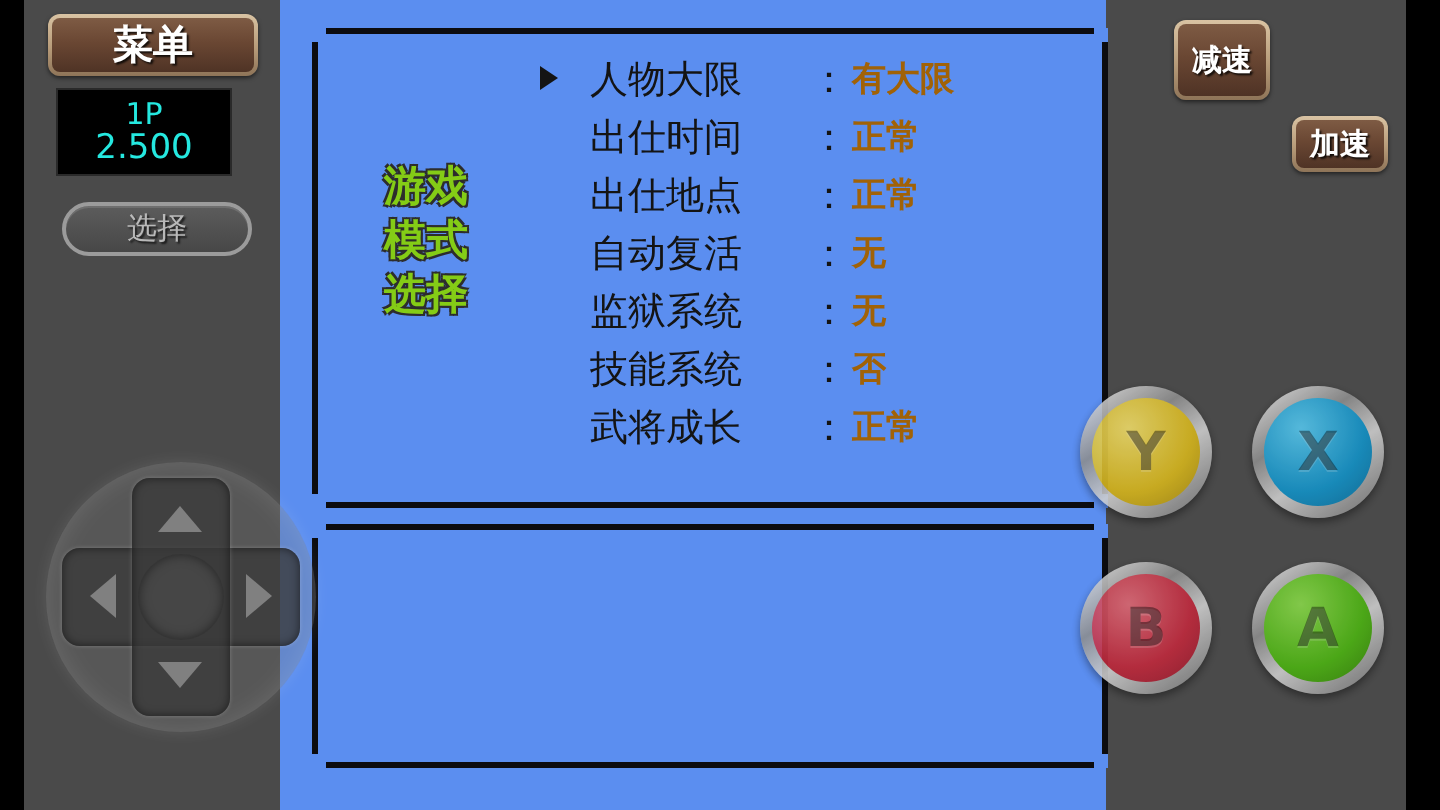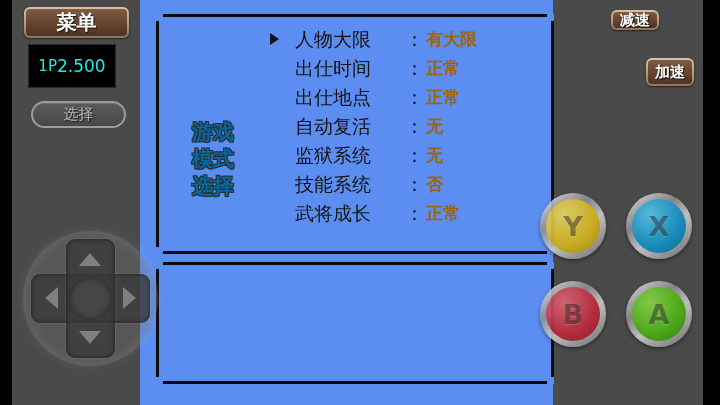--- a/index.html
+++ b/index.html
@@ -25,22 +25,22 @@
   .panel::before { left:-3px; top:-3px; }
   .panel::after  { right:-3px; top:-3px; }
   .panel > .nb   { left:-3px; bottom:-3px; }
   .panel > .nb2  { right:-3px; bottom:-3px; }
 
   #panel-options { left:156px; top:14px;  width:398px; height:240px; }
   #panel-desc    { left:156px; top:262px; width:398px; height:122px; }
 
   
   #mode-title { position:absolute; left:178px; top:80px; width:70px; text-align:center;
-                color:#0369a1; font-size:21px; line-height:27px; font-weight:bold;
-                text-shadow:1px 1px 0 #2d2d2d, -1px 1px 0 #2d2d2d, 1px -1px 0 #2d2d2d, -1px -1px 0 #2d2d2d;margin-top:39px; }
+                color:#84cc16; font-size:21px; line-height:27px; font-weight:bold;
+                text-shadow:1px 1px 0 #2d2d2d, -1px 1px 0 #2d2d2d, 1px -1px 0 #2d2d2d, -1px -1px 0 #2d2d2d; }
   #mode-title div { white-space:nowrap; }
 
   
   #options { position:absolute; left:262px; top:25px; width:280px; }
   .opt-row { position:relative; height:29px; display:flex; align-items:center; }
   .opt-cursor { position:absolute; left:8px; top:8px; width:0; height:0;
                 border-left:9px solid #141414; border-top:6px solid transparent; border-bottom:6px solid transparent; }
   .opt-label { width:142px; text-align:center; color:#141414; font-size:19px; white-space:nowrap; }
   .opt-colon { color:#141414; font-size:19px; padding:0 2px 0 1px; }
   .opt-value { color:#a16207; font-size:17px; white-space:nowrap;font-weight:bold; }
@@ -55,28 +55,28 @@
   
   .bronze { position:absolute; border-radius:6px; padding:2px;
             background:linear-gradient(#d9c3a3,#b79b79 55%,#8e7458);
             box-shadow:0 1px 2px rgba(0,0,0,.55); }
   .bronze > span { display:flex; align-items:center; justify-content:center;
             width:100%; height:100%; border-radius:4px; color:#fff; font-weight:bold;
             background:linear-gradient(#7e5b44,#6a4733 45%,#4f3325);
             text-shadow:1px 1px 1px rgba(0,0,0,.8); }
   #btn-menu  { left:24px;  top:7px;  width:105px; height:31px; }
   #btn-menu > span { font-size:20px; }
-  #btn-slow  { left:587px; top:10px; width:48px; height:20px;margin-left:24px; }
+  #btn-slow  { left:587px; top:10px; width:48px; height:40px; }
   #btn-fast  { left:646px; top:10px; width:48px; height:28px;margin-top:48px; }
   #btn-slow > span, #btn-fast > span { font-size:15px; }
 
   
   #score-box { position:absolute; left:28px; top:44px; width:88px; height:44px;
                background:#000; border:1px solid #2a2a2a;
-               display:flex; align-items:center; justify-content:center; }
+               display:flex; flex-direction:column; align-items:center; justify-content:center; }
   #score-box .lbl { color:#25e8e0; font-size:15px; line-height:16px; }
   #score-box .val { color:#25e8e0; font-size:17px; line-height:19px; }
 
   
   .pill { position:absolute; border:2px solid #9b9b9b; border-radius:16px;
           background:linear-gradient(#5c5c5c,#474747);
           display:flex; align-items:center; justify-content:center;
           color:#b9b9b9; font-size:15px; text-shadow:1px 1px 1px rgba(0,0,0,.7);
           box-shadow:inset 0 1px 0 rgba(255,255,255,.12); }
   #btn-select { left:31px;  top:101px; width:95px; height:27px; }

